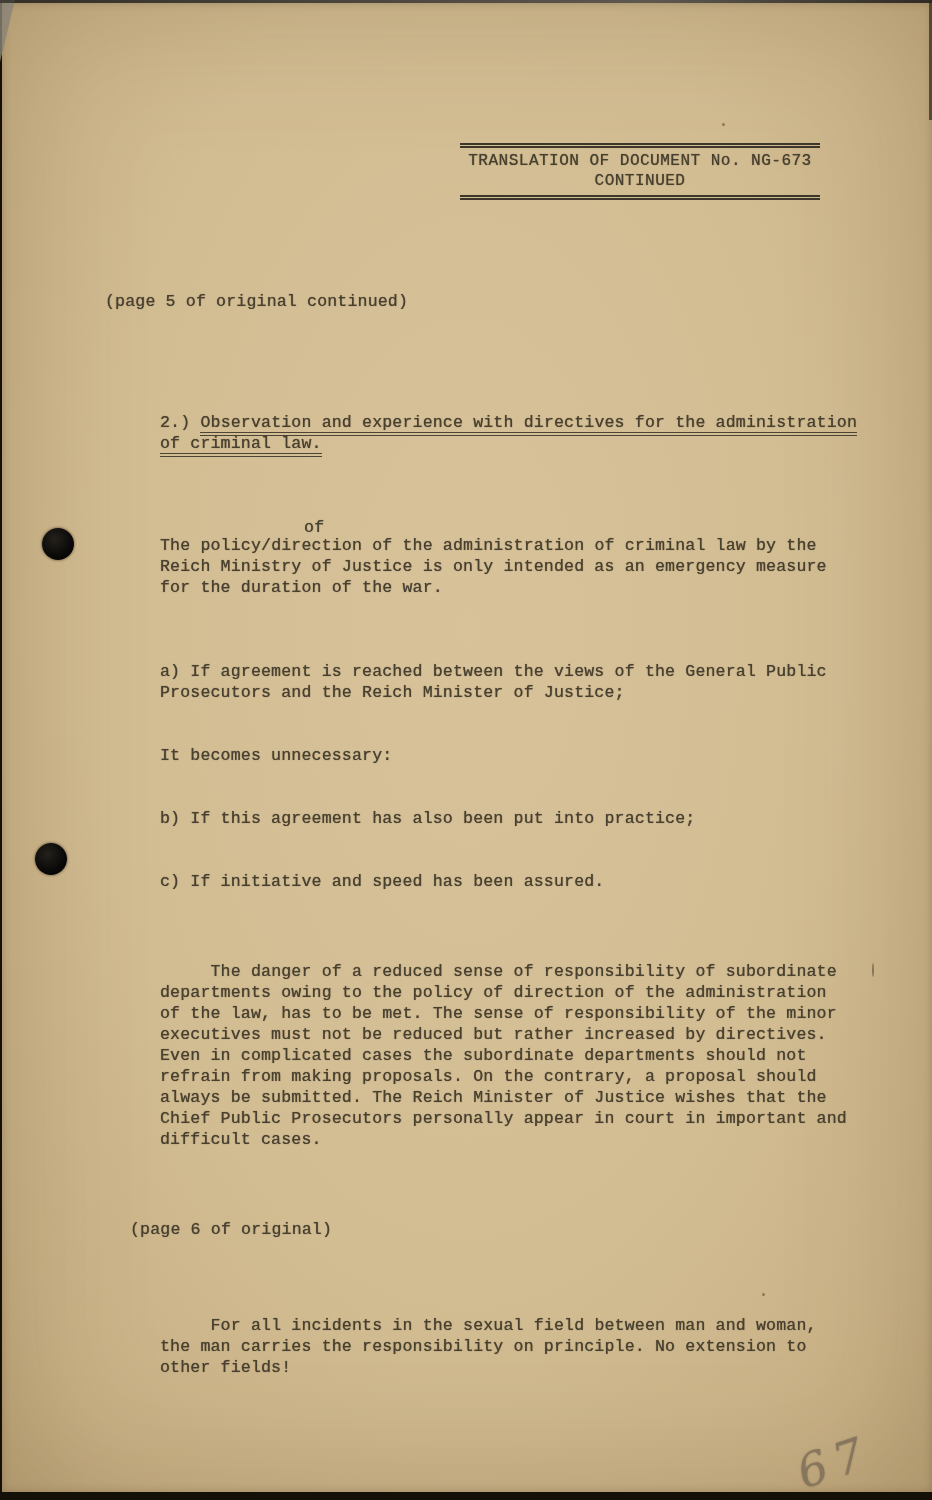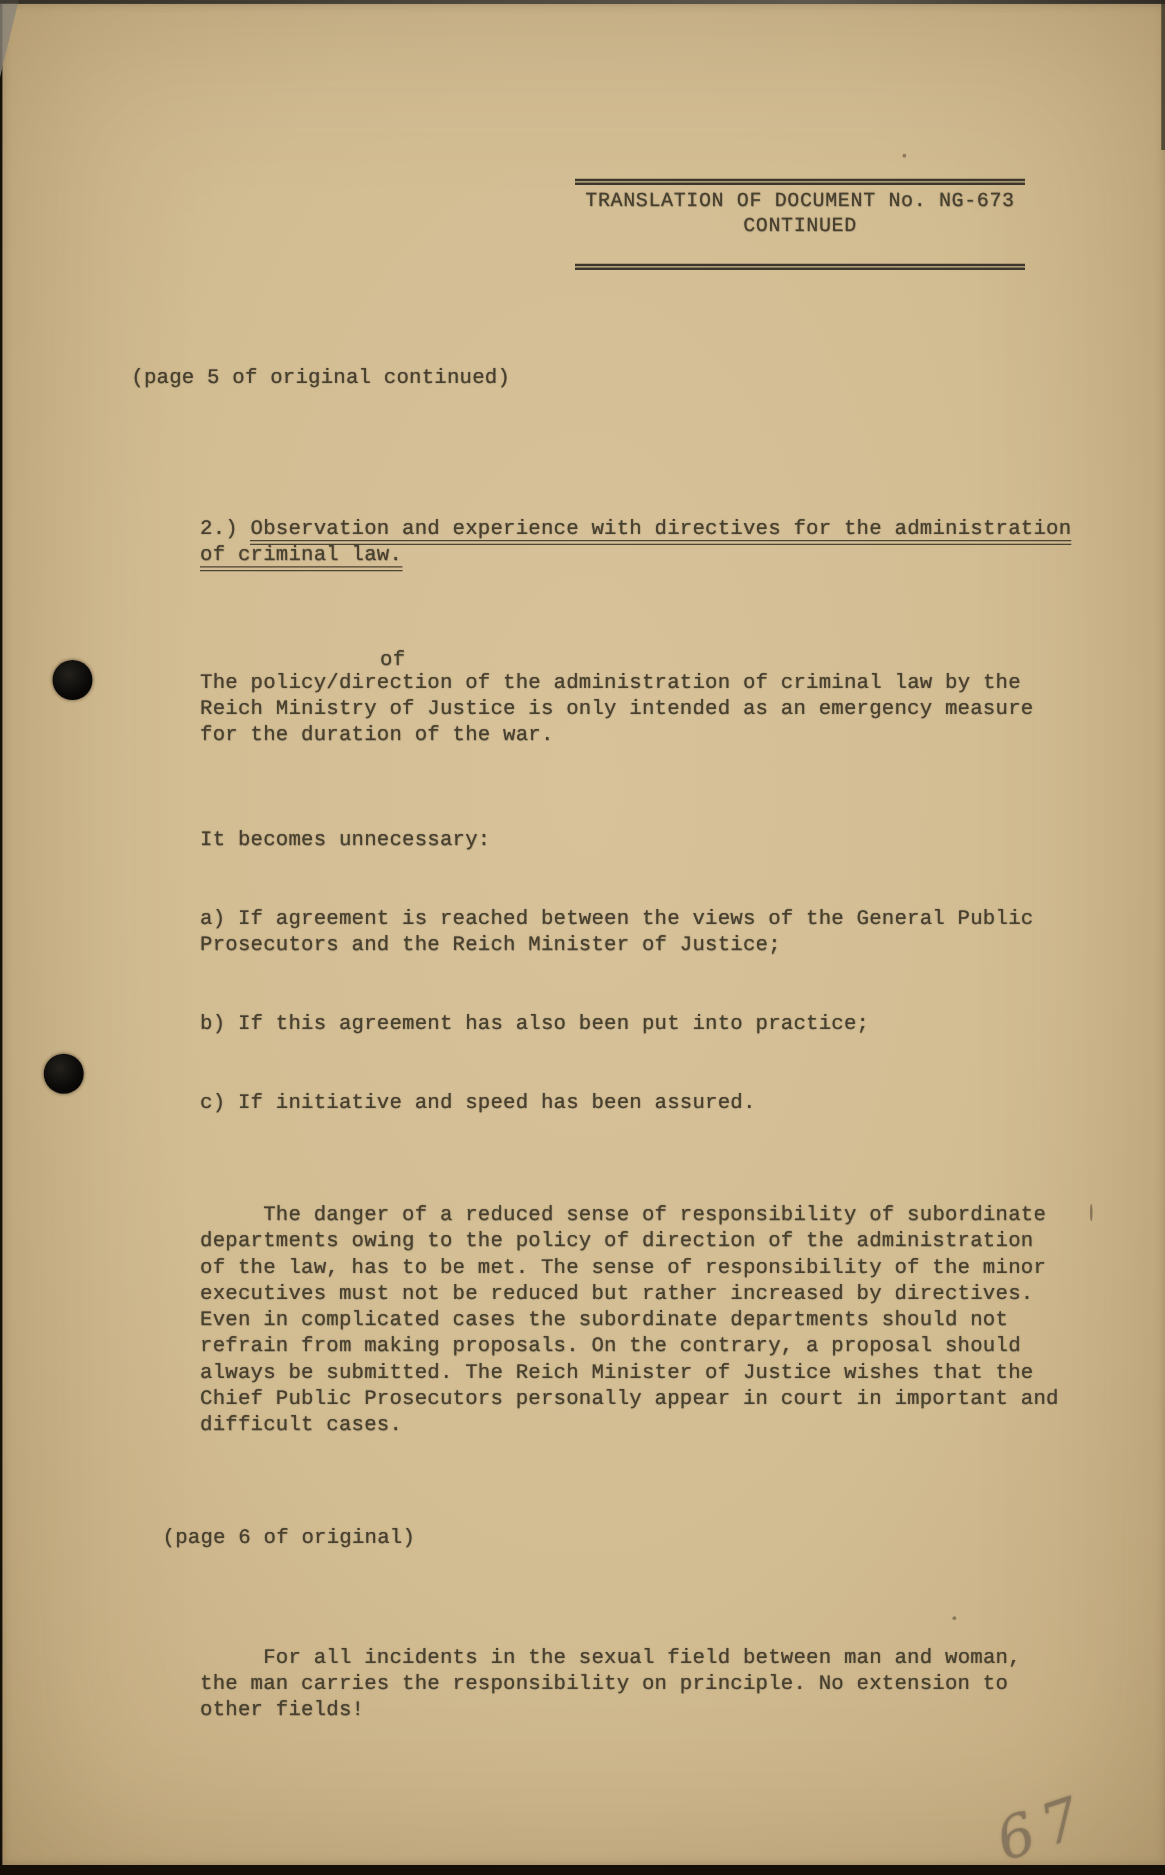--- a/index.html
+++ b/index.html
@@ -30,21 +30,21 @@
   .hole2{left:33px;top:840px;}
 
   .ink{color:#48402f;text-shadow:0 0 1px rgba(72,64,47,.75), .4px .4px 0 rgba(72,64,47,.25);}
   .txt{
     font-size:16.5px;line-height:21px;letter-spacing:.2px;
     white-space:pre-wrap;
   }
   .stamp{
     position:absolute;left:458px;top:140px;width:352px;
     border-top:5px double #3d362a;border-bottom:5px double #3d362a;
-    padding:3px 4px 20px 4px;text-align:center;
+    padding:3px 4px 4px 4px;text-align:center;
     font-size:16px;line-height:20px;letter-spacing:.5px;white-space:nowrap;
   }
   .stamp .l1{display:block;}
   .stamp .l2{display:block;text-align:center;}
   .body-col{
     position:absolute;left:158px;top:225px;width:748px;
   }
   .blk{margin:0;}
   .center{text-align:left;position:relative;}
   .u{border-bottom:4px double rgba(61,54,42,.9);padding-bottom:0px;}
@@ -78,23 +78,23 @@
       <div class="blk center note5">(page 5 of original continued)</div>
 
 
       <div class="blk" style="margin-bottom:18px;"><span>2.) </span><span class="u">Observation and experience with directives for the administration</span>
 <span class="u">of criminal law.</span></div>
 
       <div class="blk"><span>The policy</span><span class="ins-anchor"><span class="ins">of</span></span><span>/direction of the administration of criminal law by the
 Reich Ministry of Justice is only intended as an emergency measure
 for the duration of the war.</span></div>
 
-      <div class="blk">It becomes unnecessary:</div>
       <div class="blk">a) If agreement is reached between the views of the General Public
 Prosecutors and the Reich Minister of Justice;</div>
+      <div class="blk">It becomes unnecessary:</div>
       <div class="blk">b) If this agreement has also been put into practice;</div>
       <div class="blk" style="margin-bottom:6px;">c) If initiative and speed has been assured.</div>
 
       <div class="blk" style="margin-bottom:6px;">     The danger of a reduced sense of responsibility of subordinate
 departments owing to the policy of direction of the administration
 of the law, has to be met. The sense of responsibility of the minor
 executives must not be reduced but rather increased by directives.
 Even in complicated cases the subordinate departments should not
 refrain from making proposals. On the contrary, a proposal should
 always be submitted. The Reich Minister of Justice wishes that the

